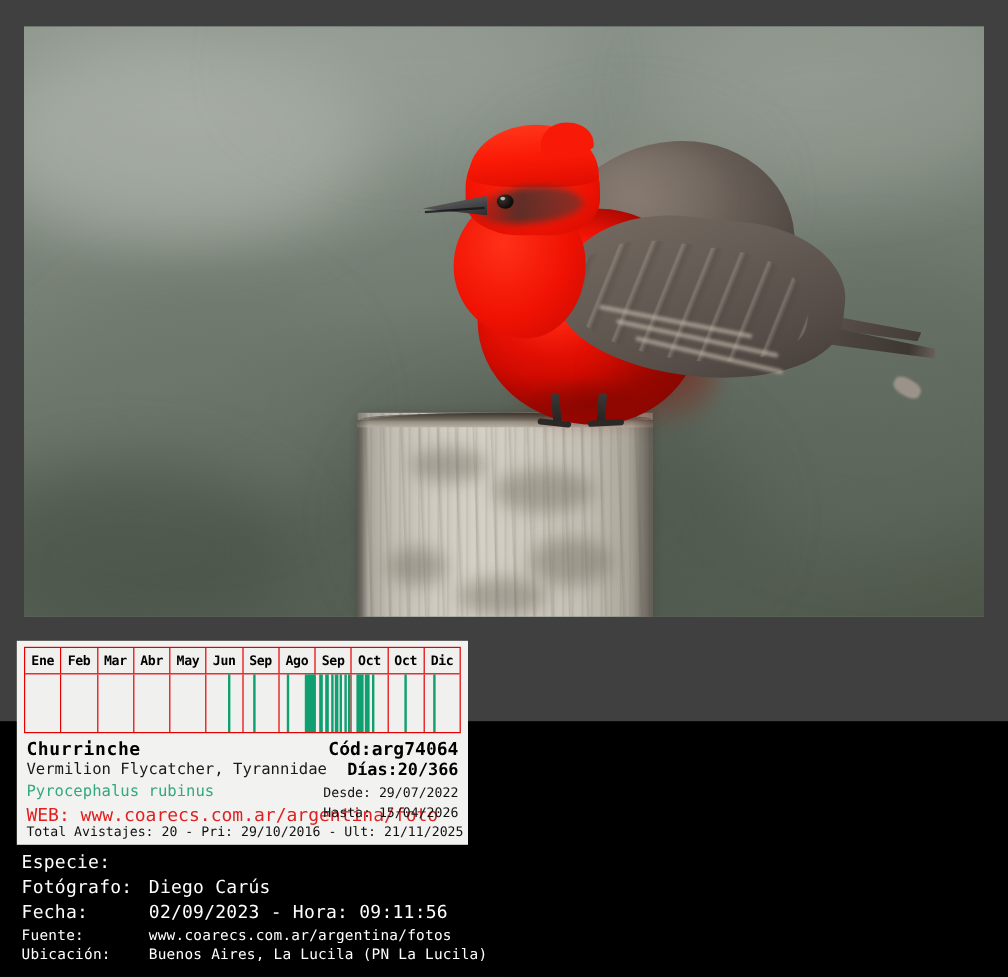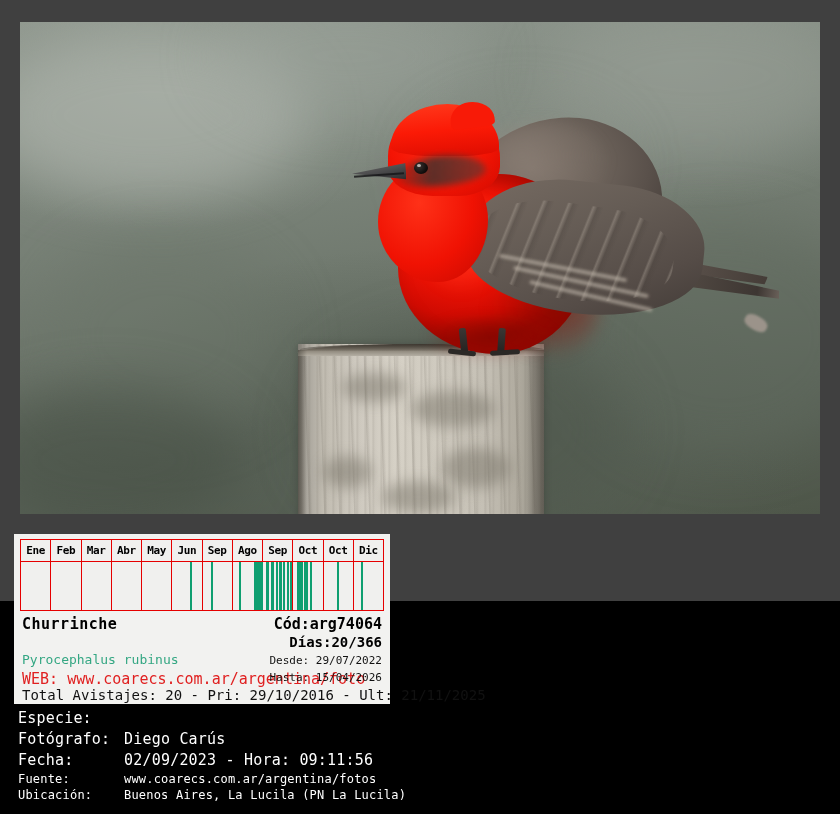--- a/index.html
+++ b/index.html
@@ -320,21 +320,21 @@
     margin: 4px 6px 0 6px;
     position: relative;
     height: 86px;
     font-family: "DejaVu Sans Mono", monospace;
   }
   .i-row { position: absolute; white-space: nowrap; }
   .i-name   { left: 2px;  top: 0px;   font-size: 15px; font-weight: bold; color: #000; letter-spacing: .5px; }
   .i-common { left: 2px;  top: 19px;  font-size: 13px; color: #1a1a1a; }
   .i-sci    { left: 2px;  top: 37px;  font-size: 13px; color: #34a783; }
   .i-web    { left: 2px;  top: 55px;  font-size: 15px; color: #e02020; }
-  .i-total  { left: 2px;  top: 72px;  font-size: 14px; color: #111; }
+  .i-total  { left: 2px;  top: 72px;  font-size: 11px; color: #111; }
   .i-cod    { right: 2px; top: 0px;   font-size: 15px; font-weight: bold; color: #000; }
   .i-dias   { right: 2px; top: 19px;  font-size: 14px; font-weight: bold; color: #000; }
   .i-desde  { right: 2px; top: 39px;  font-size: 11px; color: #111; margin-left: 36px; }
   .i-hasta  { right: 2px; top: 56px;  font-size: 11px; color: #111; }
 
   
   .meta {
     position: absolute;
     left: 18px; top: 708px;
     width: 800px;
@@ -466,20 +466,21 @@
             <div class="tick" style="left: 46%; width: 2px; background: rgb(15, 159, 112);"></div>
           </div>
           <div class="cal-cell">
             <div class="tick" style="left: 26%; width: 2px; background: rgb(15, 159, 112);"></div>
           </div>
         </div>
     </div>
 
     <div class="info">
       <div class="i-row i-name">Churrinche</div>
+      <div class="i-row i-common">Vermilion Flycatcher, Tyrannidae</div>
       <div class="i-row i-sci">Pyrocephalus rubinus</div>
       <div class="i-row i-web">WEB: www.coarecs.com.ar/argentina/foto</div>
       <div class="i-row i-total">Total Avistajes: 20 - Pri: 29/10/2016 - Ult: 21/11/2025</div>
       <div class="i-row i-cod">Cód:arg74064</div>
       <div class="i-row i-dias">Días:20/366</div>
       <div class="i-row i-desde">Desde: 29/07/2022</div>
       <div class="i-row i-hasta">Hasta: 15/04/2026</div>
     </div>
   </div>
 

